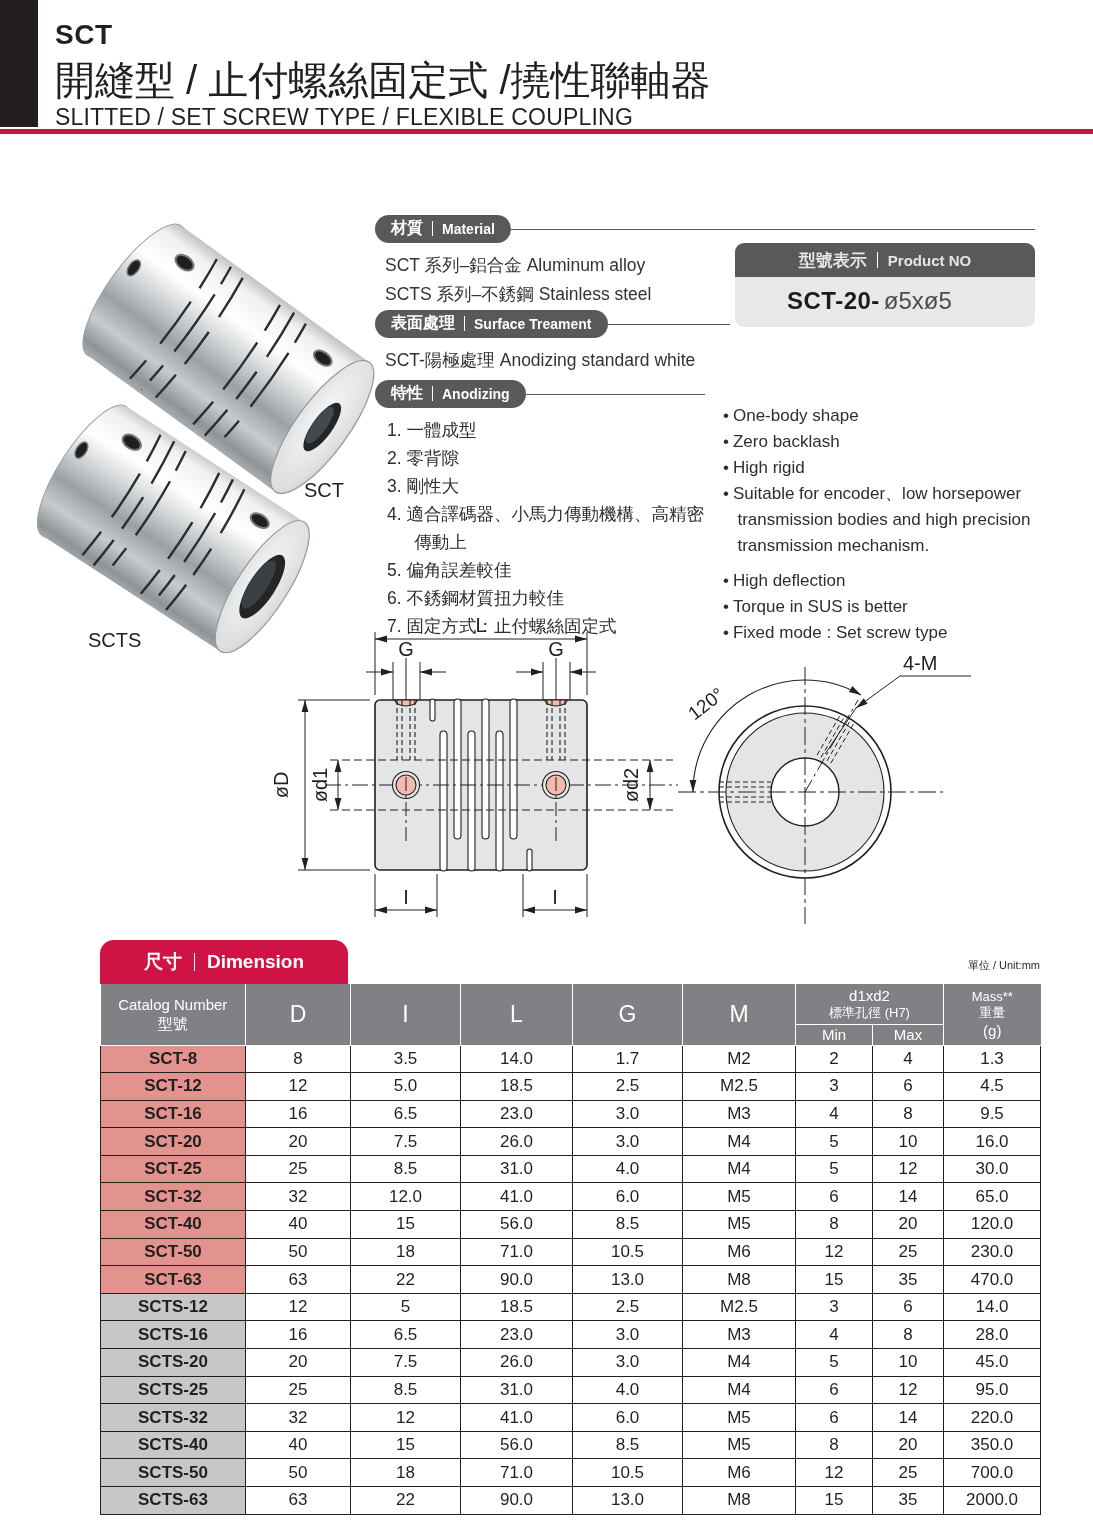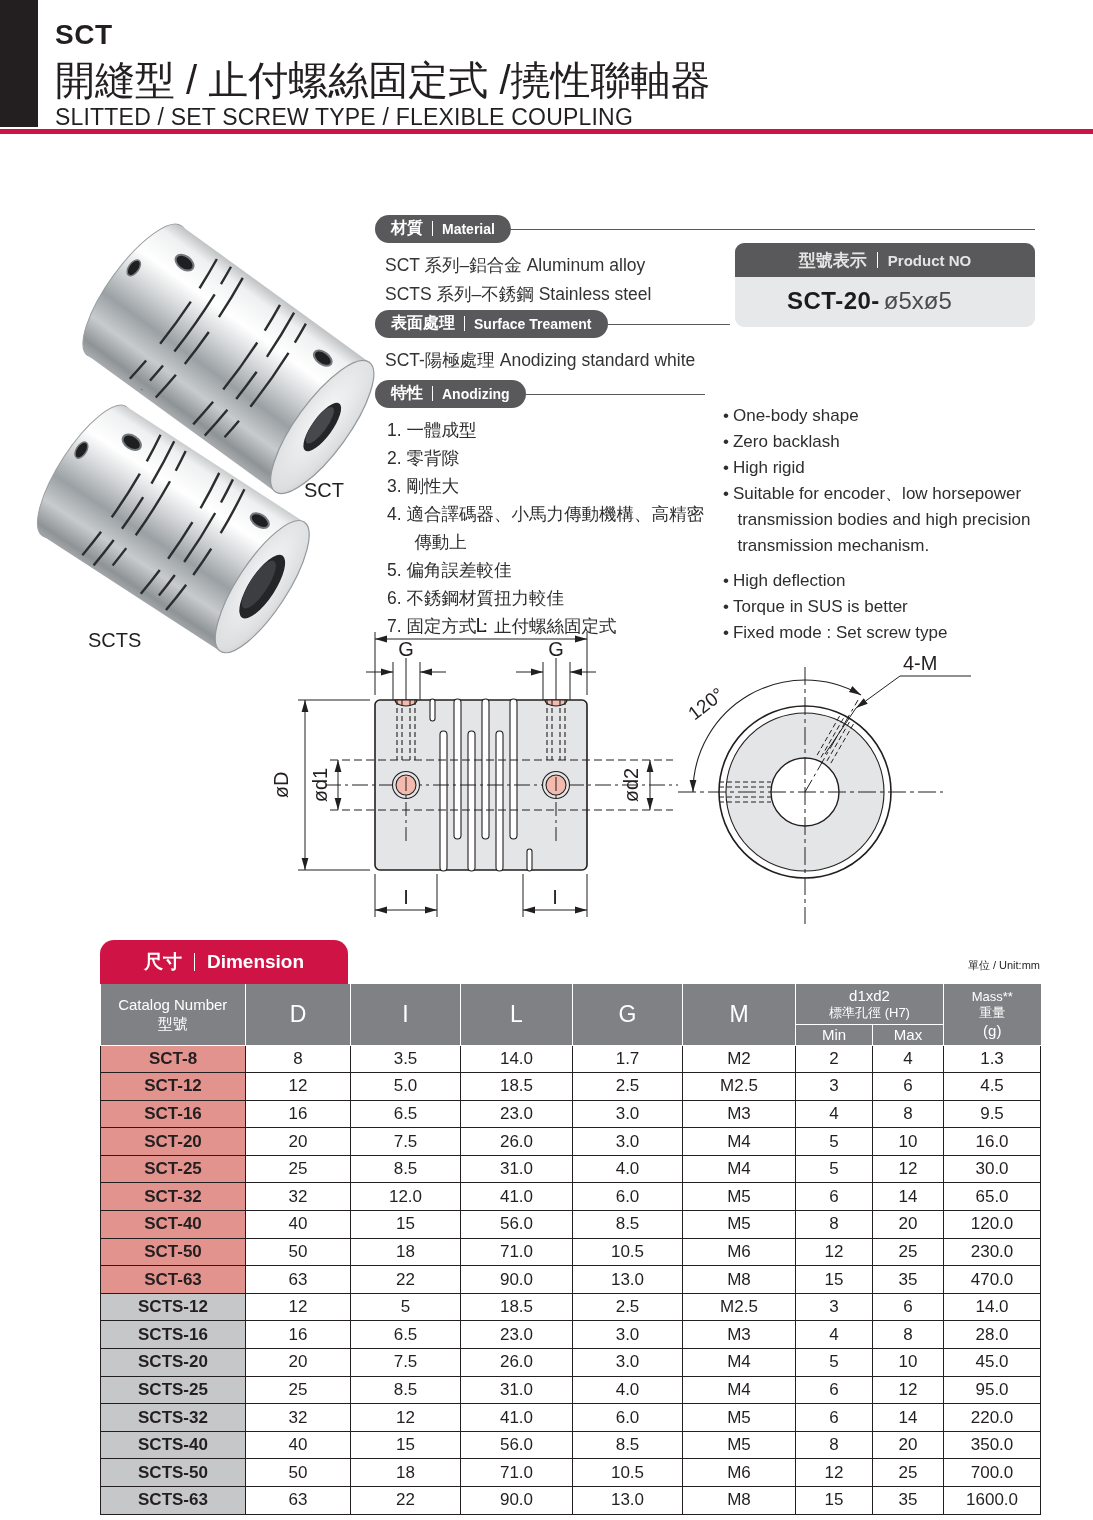--- a/index.html
+++ b/index.html
@@ -569,17 +569,17 @@
         </tr>
         <tr>
           <td class="model scts">SCTS-63</td>
           <td>63</td>
           <td>22</td>
           <td>90.0</td>
           <td>13.0</td>
           <td>M8</td>
           <td>15</td>
           <td>35</td>
-          <td>1600.0</td>
+          <td>2000.0</td>
         </tr>
       </tbody>
   </table>
 </div>
 
 </body></html>

